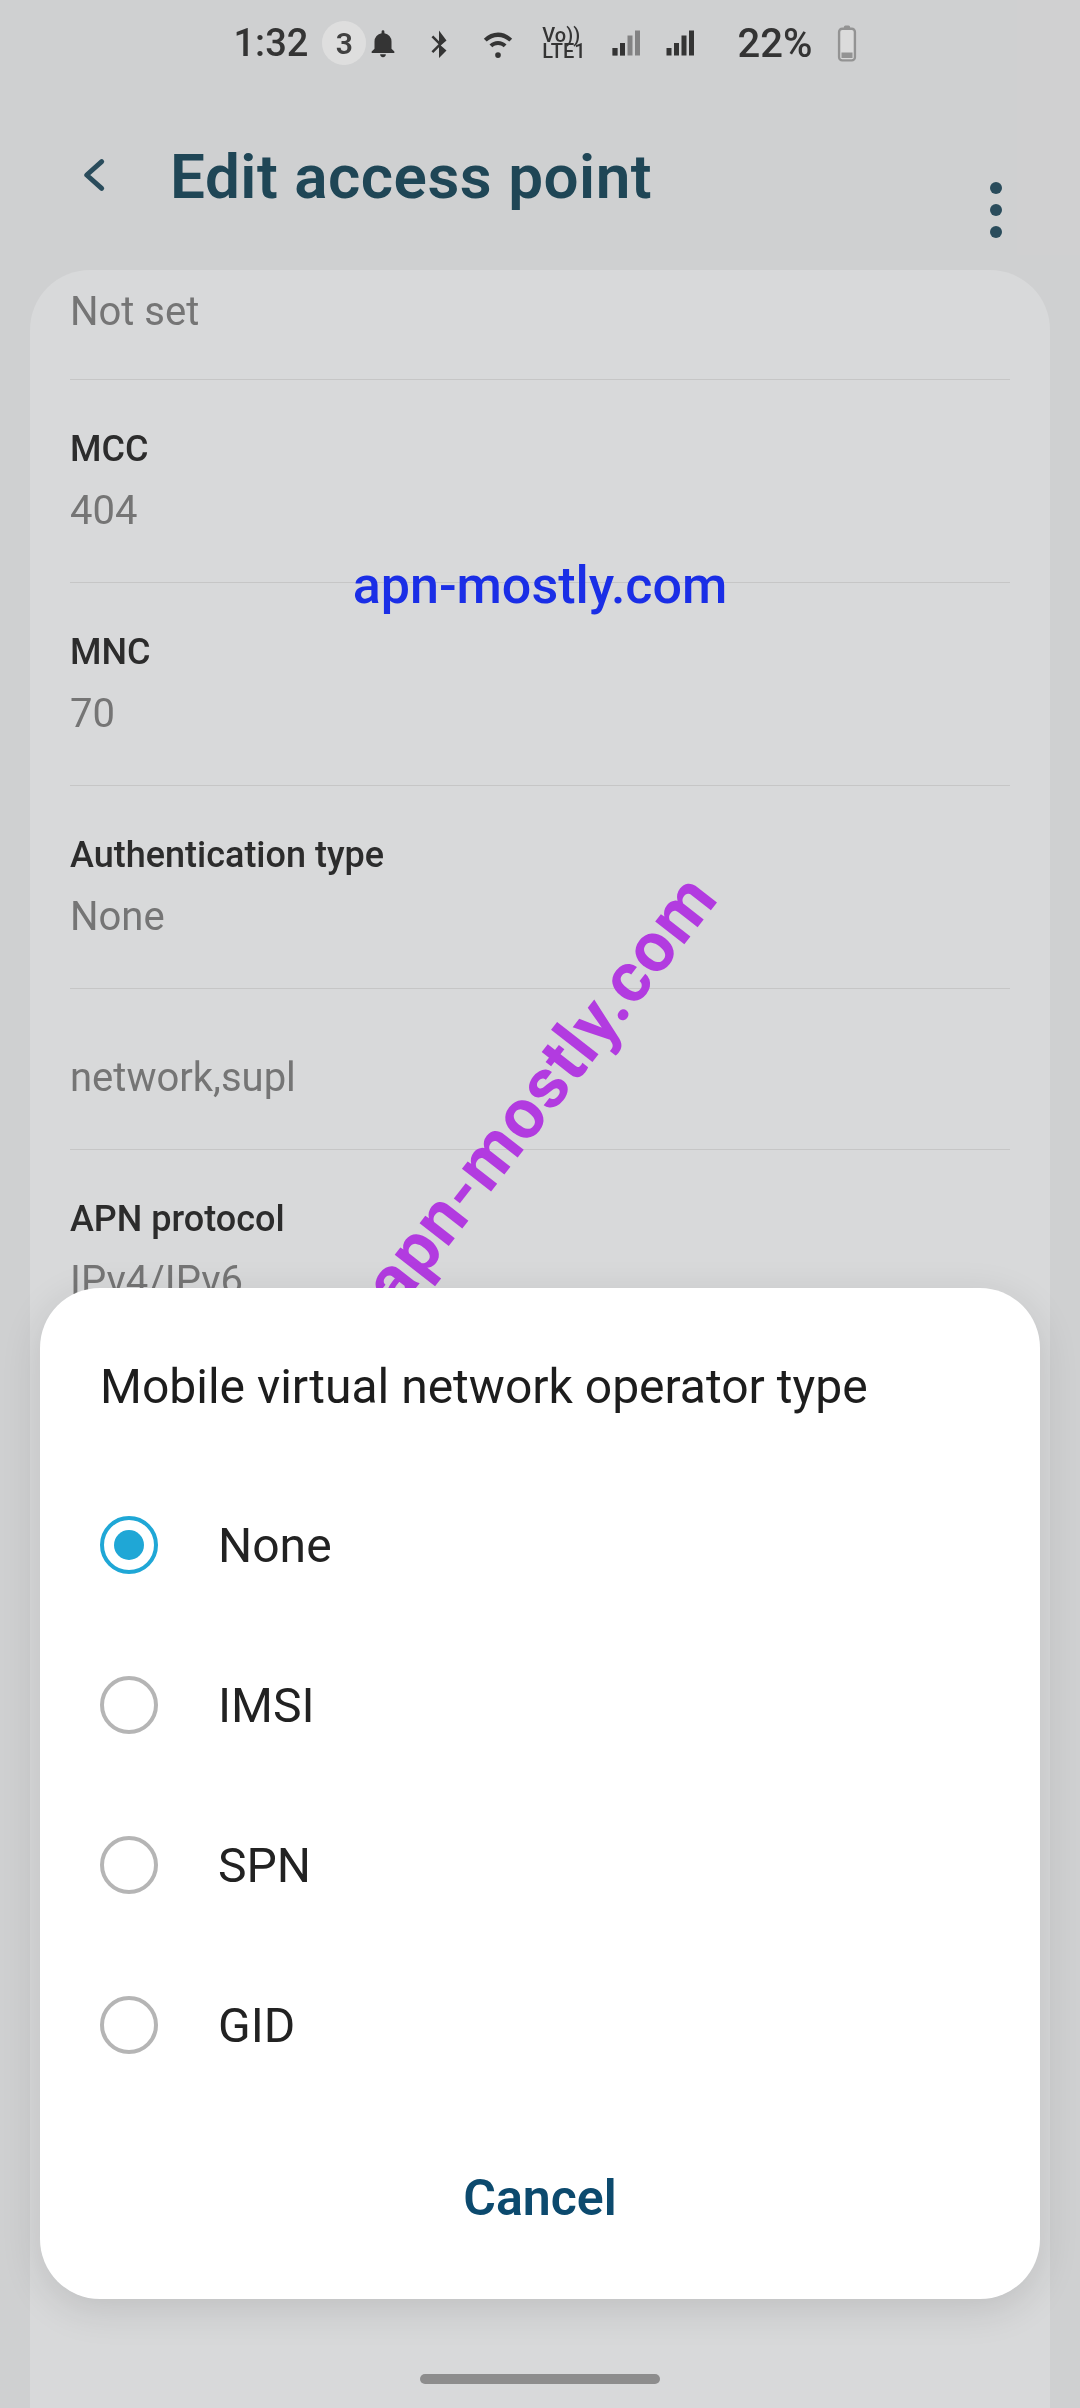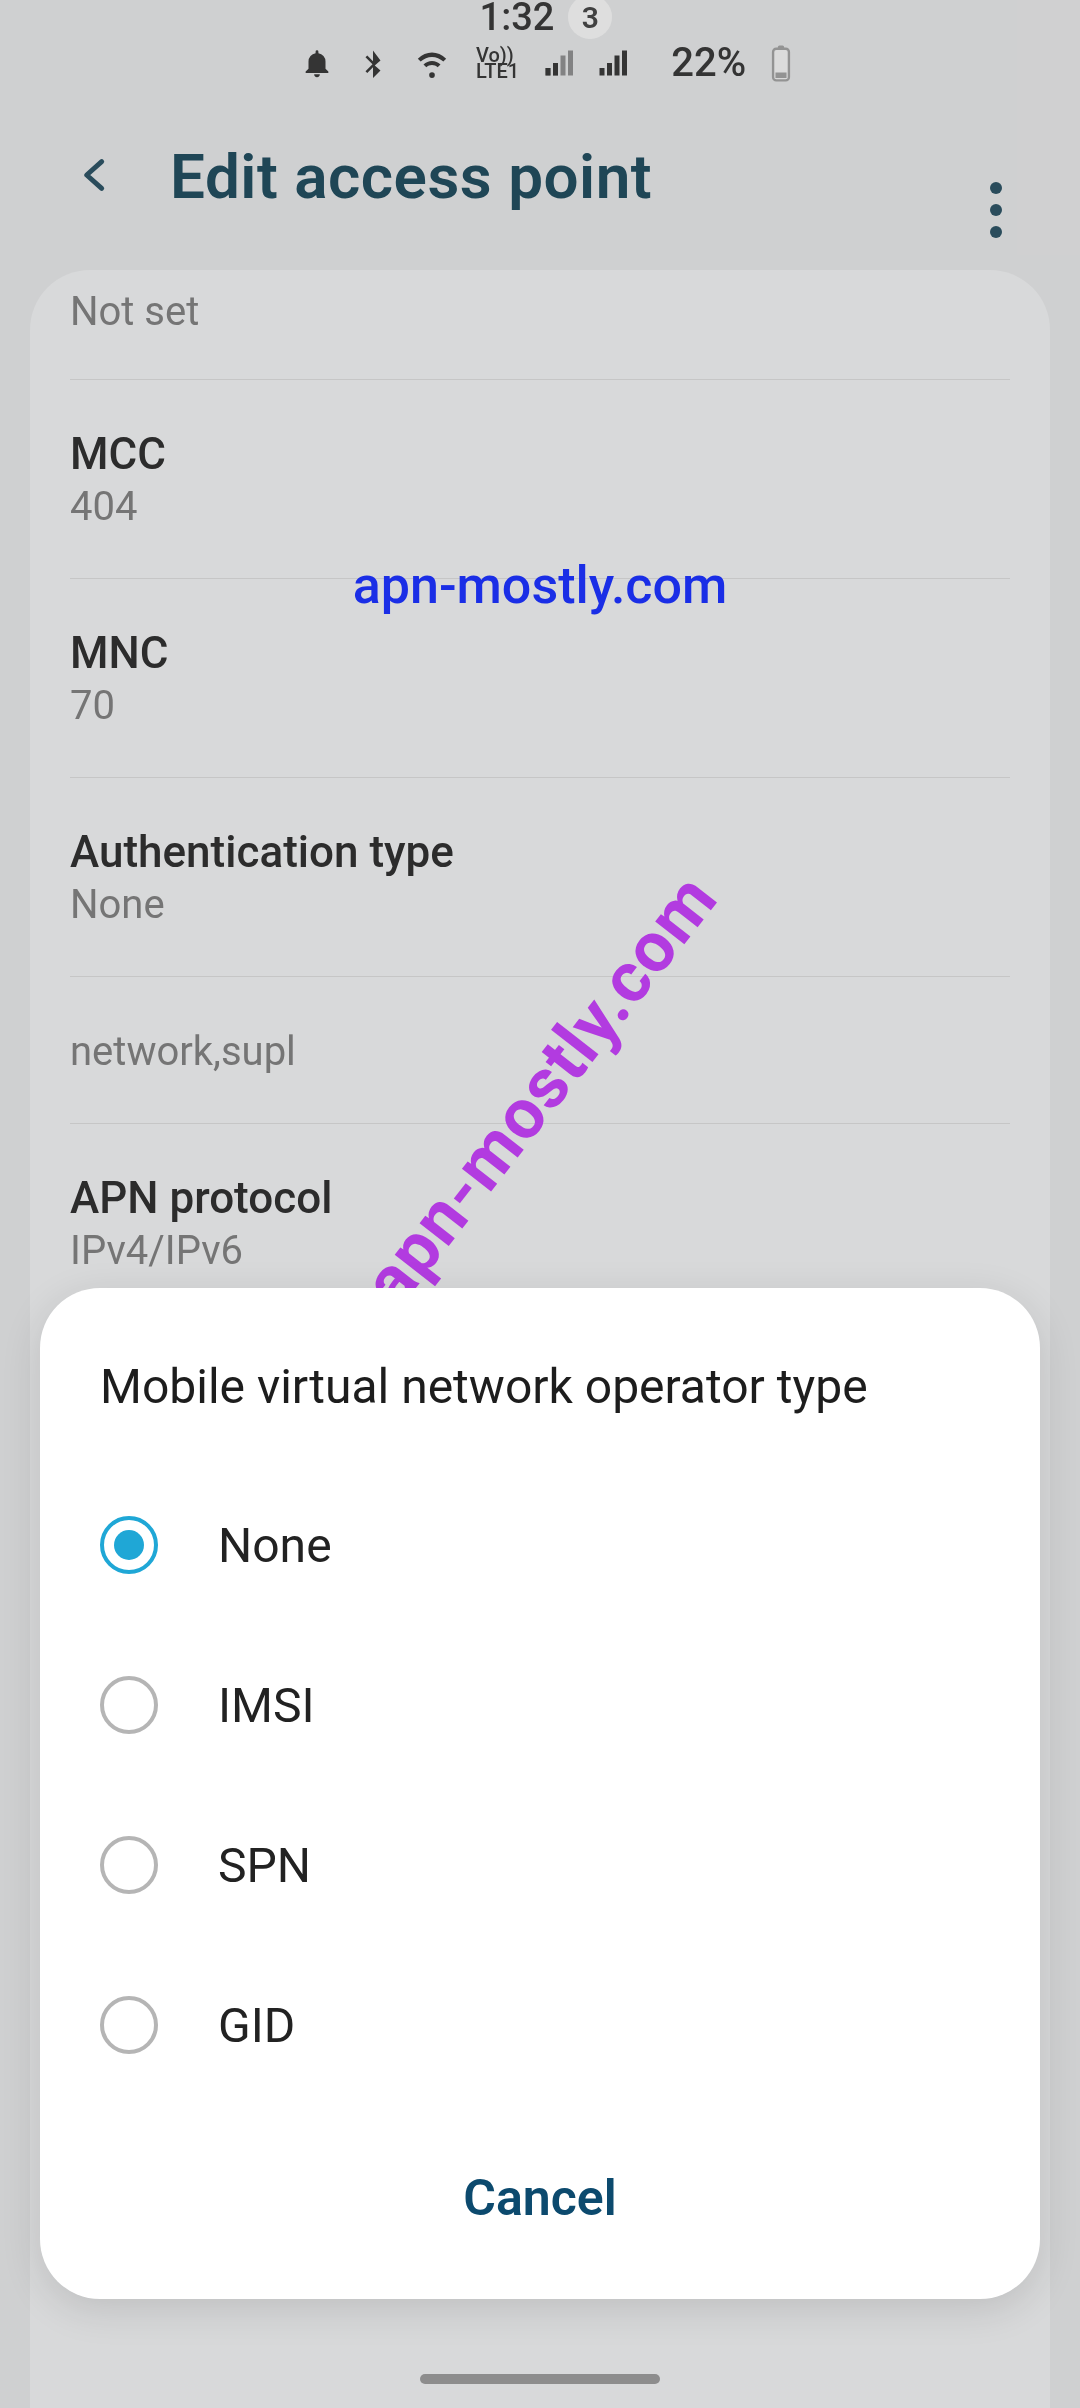--- a/index.html
+++ b/index.html
@@ -1,37 +1,37 @@
 <!DOCTYPE html>
 <html><head>
 <meta charset="utf-8">
 <style>
   * { box-sizing: border-box; margin: 0; padding: 0; }
   html, body { width: 1080px; height: 2408px; font-family: -apple-system, Roboto, "Segoe UI", sans-serif; background: #d8d9da; overflow: hidden; }
   
-  .status-bar { position: absolute; top: 0; left: 0; right: 0; height: 86px; display: flex; align-items: center; justify-content: flex-end; padding: 0 48px 0 60px; color: #373737; font-size: 38px; font-weight: 500; flex-direction: column; }
+  .status-bar { position: absolute; top: 0; left: 0; right: 0; height: 86px; display: flex; align-items: center; justify-content: center; padding: 0 48px 0 60px; color: #373737; font-size: 38px; font-weight: 500; }
   .status-left { display: flex; align-items: center; gap: 14px; }
   .notif-badge { display: inline-flex; align-items: center; justify-content: center; width: 44px; height: 44px; border-radius: 50%; background: #e8e8e8; color: #444; font-size: 30px; font-weight: 600; }
   .status-right { display: flex; align-items: center; gap: 24px; font-size: 34px; }
   .status-right .pct { font-size: 40px; margin-left: 20px; }
   .sr-icon { display:inline-flex; align-items:center; justify-content:center; }
   
   .app-header { position: absolute; top: 140px; left: 0; right: 0; height: 140px; display: flex; align-items: flex-start; padding: 0 60px 0 60px; }
   .back-chevron { width: 70px; height: 70px; display: flex; align-items: center; justify-content: center; color: #224a5a; }
   .app-title { font-size: 62px; font-weight: 600; color: #21495a; margin-left: 40px; letter-spacing: 0.5px; }
   .more-dots { position: absolute; right: 54px; top: 50%; transform: translateY(-50%); width: 60px; height: 80px; display: flex; flex-direction: column; align-items: center; justify-content: center; gap: 10px; }
   .more-dots .d { width: 12px; height: 12px; border-radius: 50%; background: #2c5060; }
   
   .content-card { position: absolute; top: 270px; left: 30px; right: 30px; bottom: 0; background: #e1e2e3; border-top-left-radius: 60px; border-top-right-radius: 60px; overflow: hidden; }
   .settings-list { padding: 0 40px; }
   .notset-row { padding: 18px 0 44px 0; border-bottom: 1px solid #cfcfcf; }
   .notset-row .val { font-size: 40px; color: #7a7a7a; }
   .setting-item { padding: 48px 0 48px 0; border-bottom: 1px solid #cfcfcf; }
-  .setting-item .lab { font-size: 44px; color: #2e2e2e; font-weight: 500; }
-  .setting-item .val { font-size: 40px; color: #7a7a7a; margin-top: 3px; }
+  .setting-item .lab { font-size: 36px; color: #2e2e2e; font-weight: 500; }
+  .setting-item .val { font-size: 40px; color: #7a7a7a; margin-top: 17px; }
   .setting-item.last { border-bottom: none; }
   
   .dimmer { position: absolute; inset: 0; background: rgba(0,0,0,0.04); }
   
   .wm-horizontal { position: absolute; top: 555px; left: 50%; transform: translateX(-50%); font-size: 52px; color: #1a2ee6; font-weight: 500; white-space: nowrap; }
   .wm-diagonal { position: absolute; top: 1090px; left: 540px; transform: translate(-50%,-50%) rotate(-52deg); font-size: 70px; font-weight: 700; color: #b23be0; white-space: nowrap; letter-spacing: 1px; }
   
   .dialog { position: absolute; left: 40px; right: 40px; top: 1288px; background: #ffffff; border-radius: 60px; padding: 70px 40px 0 40px; box-shadow: 0 10px 40px rgba(0,0,0,0.12); }
   .dialog-title { font-size: 48px; font-weight: 400; color: #1d1d1d; padding: 0 20px 50px 20px; }
   .radio-row { display: flex; align-items: center; height: 160px; padding: 0 20px; }

